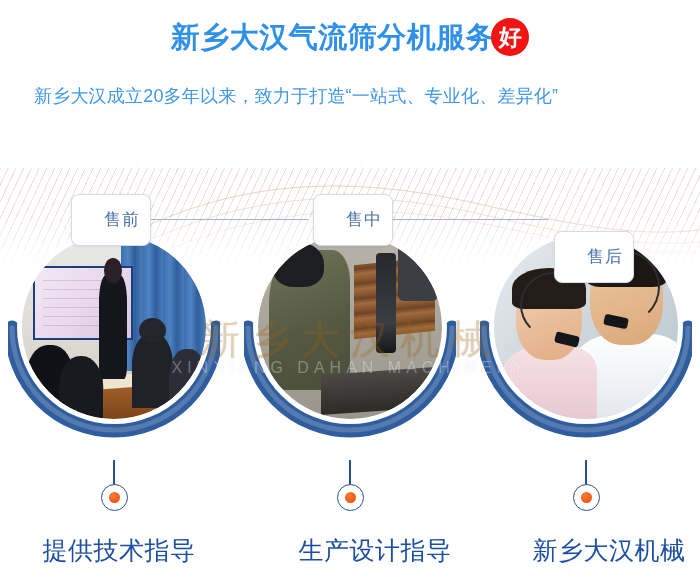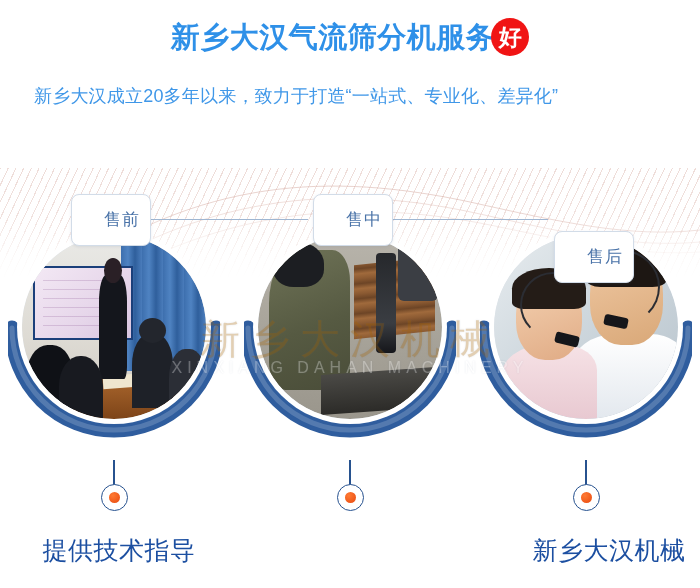--- a/index.html
+++ b/index.html
@@ -439,16 +439,17 @@
     </div>
   </div>
 
   <div class="watermark">
     <div class="wm-cn">新乡大汉机械</div>
     <div class="wm-en">XINXIANG DAHAN MACHINERY</div>
   </div>
 
   <div class="captions">
     <div class="caption k1">提供技术指导</div>
+    <div class="caption k2">生产设计指导</div>
     <div class="caption k3">新乡大汉机械</div>
   </div>
 
 </div>
 
 </body></html>

